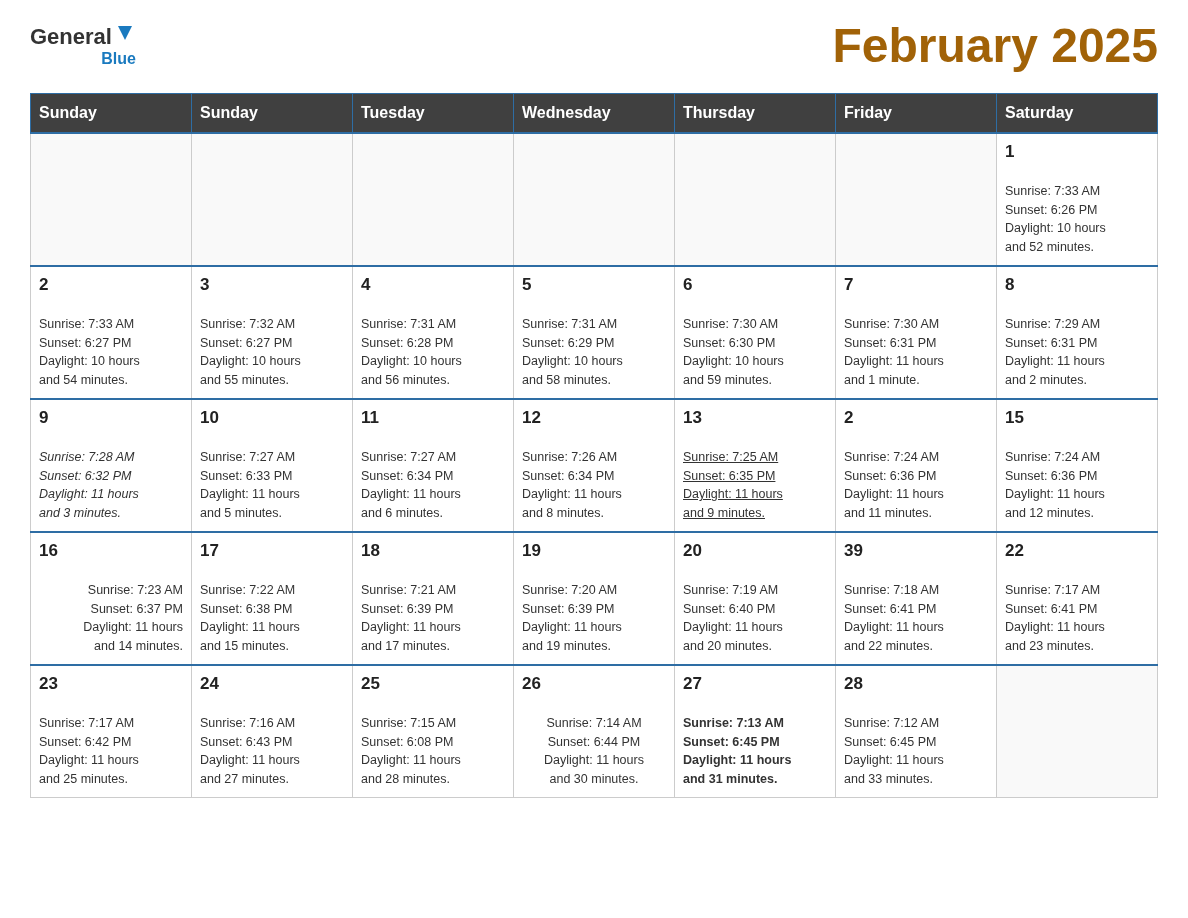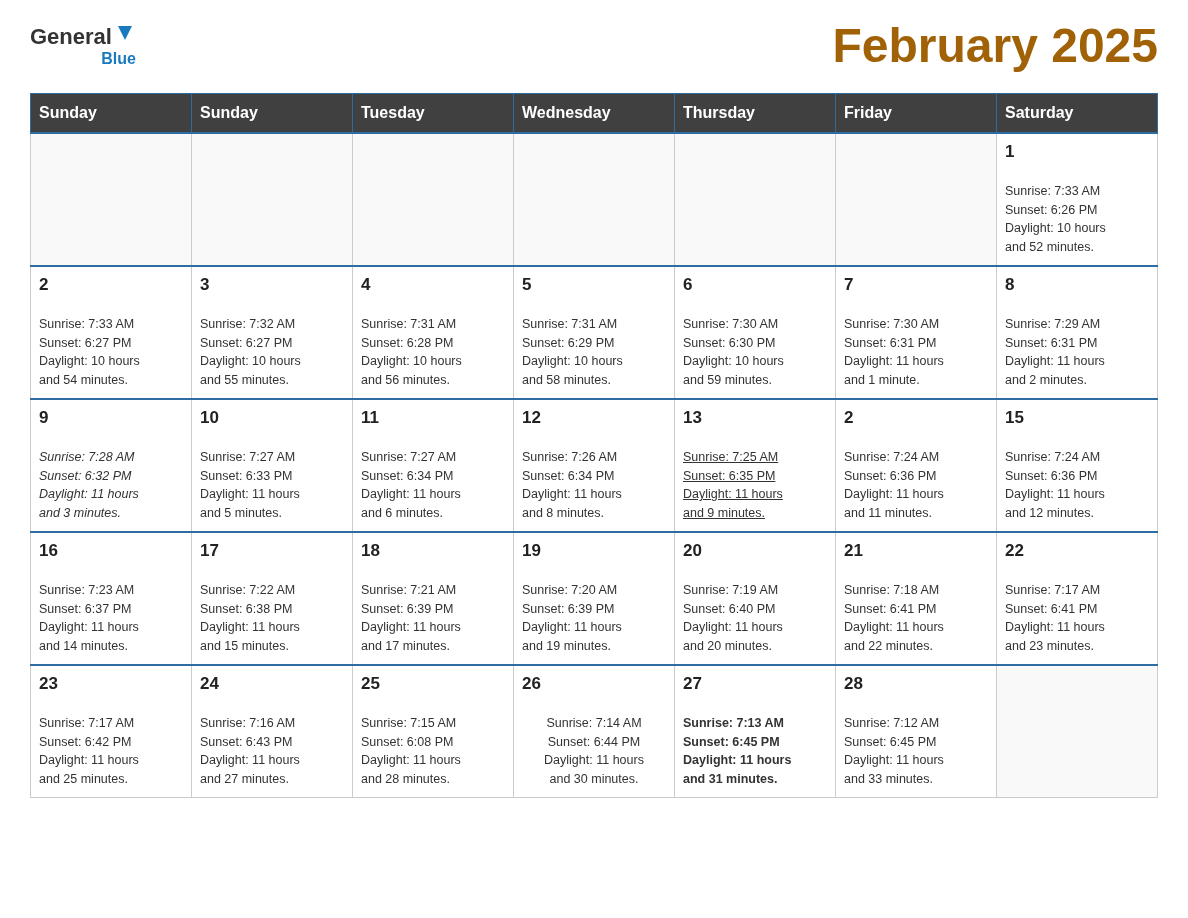--- a/index.html
+++ b/index.html
@@ -238,21 +238,21 @@
           <div class="day-number">15</div>
           <div class="day-info" style="white-space: pre-line;">Sunrise: 7:24 AM
 Sunset: 6:36 PM
 Daylight: 11 hours
 and 12 minutes.</div>
         </td>
       </tr>
       <tr>
         <td>
           <div class="day-number">16</div>
-          <div class="day-info" style="white-space: pre-line;">Sunrise: 7:23 AM
+          <div class="day-info" style="white-space: pre-line; text-align: right;">Sunrise: 7:23 AM
 Sunset: 6:37 PM
 Daylight: 11 hours
 and 14 minutes.</div>
         </td>
         <td>
           <div class="day-number">17</div>
           <div class="day-info" style="white-space: pre-line;">Sunrise: 7:22 AM
 Sunset: 6:38 PM
 Daylight: 11 hours
 and 15 minutes.</div>
@@ -272,21 +272,21 @@
 and 19 minutes.</div>
         </td>
         <td>
           <div class="day-number">20</div>
           <div class="day-info" style="white-space: pre-line;">Sunrise: 7:19 AM
 Sunset: 6:40 PM
 Daylight: 11 hours
 and 20 minutes.</div>
         </td>
         <td>
-          <div class="day-number">21</div>
+          <div class="day-number">39</div>
           <div class="day-info" style="white-space: pre-line;">Sunrise: 7:18 AM
 Sunset: 6:41 PM
 Daylight: 11 hours
 and 22 minutes.</div>
         </td>
         <td>
           <div class="day-number">22</div>
           <div class="day-info" style="white-space: pre-line;">Sunrise: 7:17 AM
 Sunset: 6:41 PM
 Daylight: 11 hours

